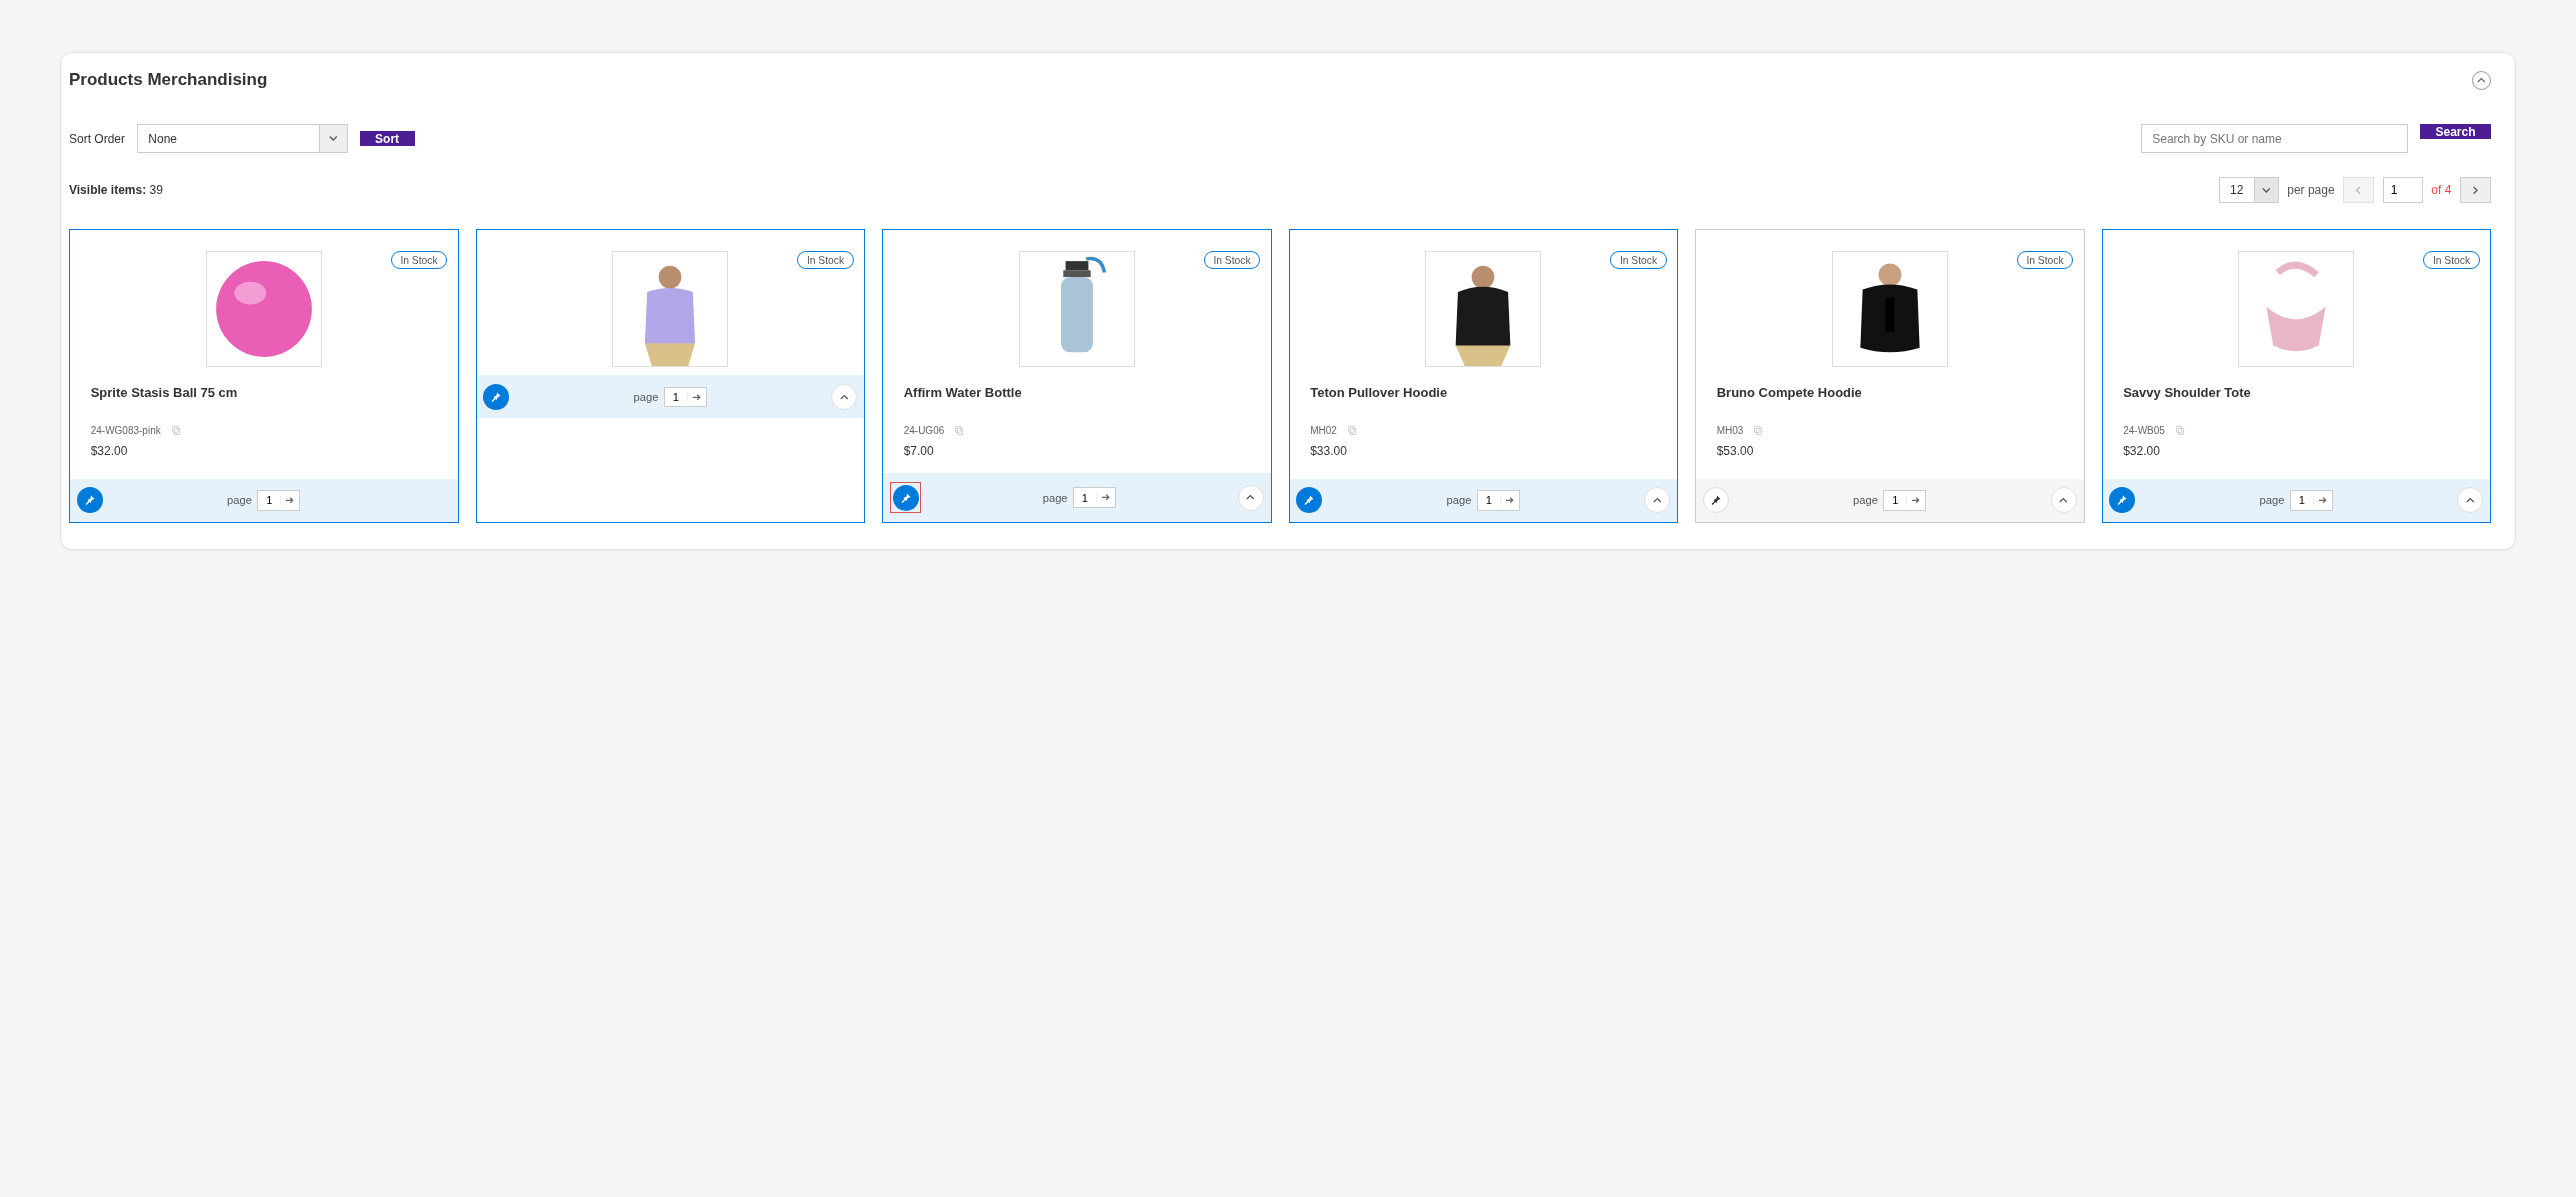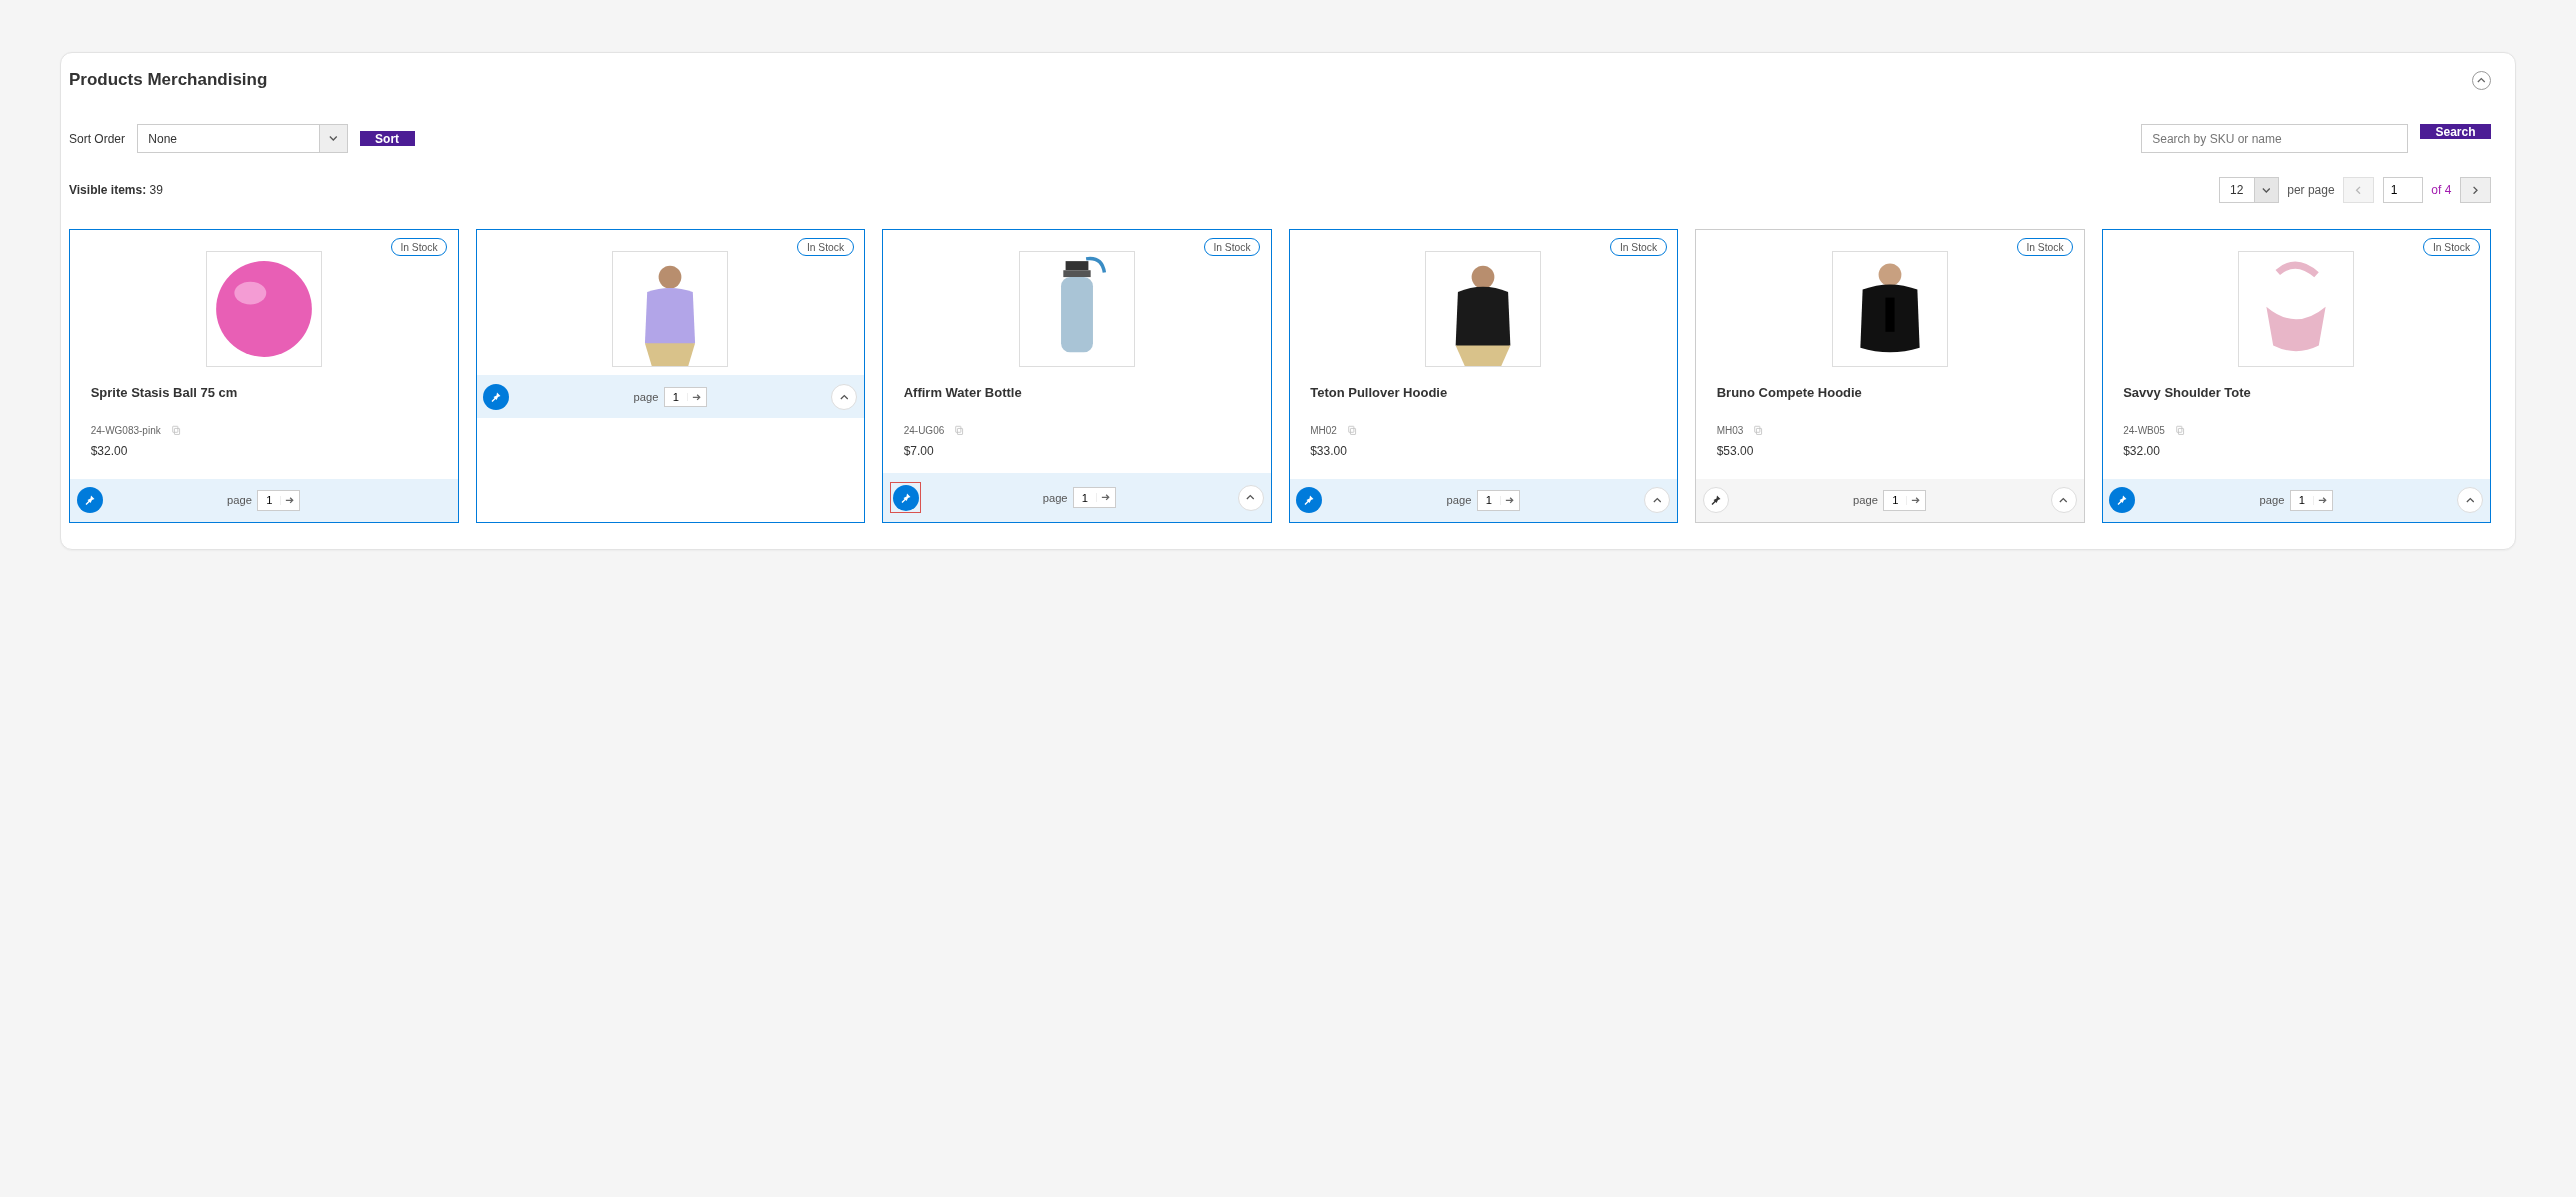--- a/index.html
+++ b/index.html
@@ -141,37 +141,37 @@
     }
     .page-btn.disabled { opacity: 0.6; cursor: default; }
     .page-input {
       width: 40px;
       height: 26px;
       border: 0.9px solid #ccc;
       text-align: left;
       padding: 0 6.9px;
       font-size: 12px;
     }
-    .page-of { color: #a21caf; }
+    .page-of { color: #ef4444; }
     .products-grid {
       display: flex;
       gap: 17px;
     }
     .product-card {
       flex: 1;
       border: 0.9px solid #007bdb;
       background: #fff;
       position: relative;
       display: flex;
       flex-direction: column;
     }
     .product-card.unpinned { border-color: #ccc; }
     .stock-badge {
       position: absolute;
-      top: 8px;
+      top: 21px;
       right: 10.3px;
       border: 0.9px solid #007bdb;
       background: #fff;
       color: #555;
       font-size: 10.3px;
       padding: 2.6px 8.6px;
       border-radius: 10.3px;
       z-index: 2;
     }
     .product-image-wrap {

